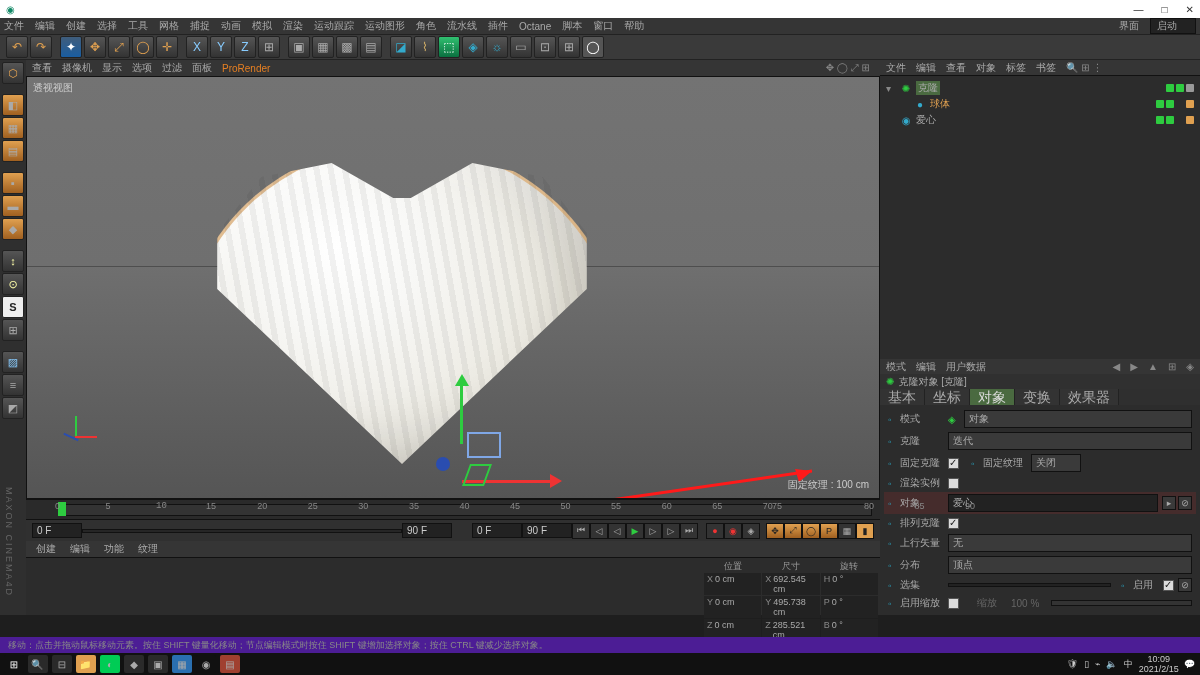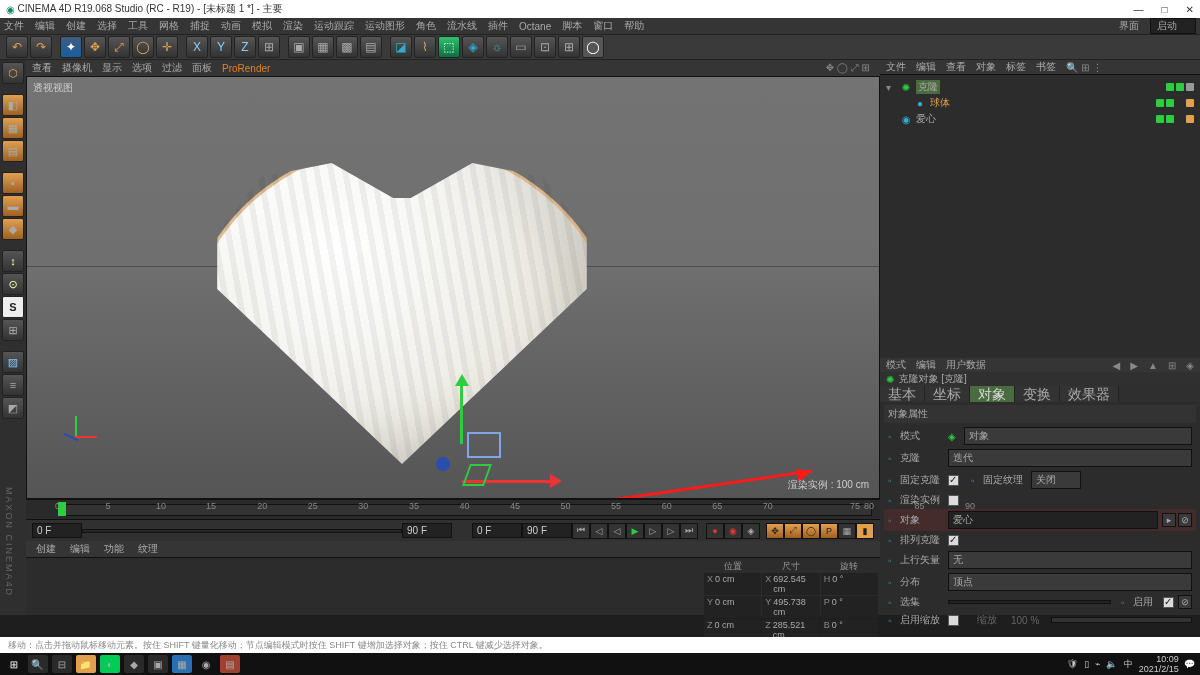--- a/index.html
+++ b/index.html
@@ -67,21 +67,21 @@
 .coordpanel { height: 58px; background: #2c2c2c; border-top: 1px solid #111; display: flex; }
 .coordpanel .cspacer { flex:1; }
 .coordtable { width: 178px; background:#2c2c2c; padding:2px; }
 .coordtable .hdr { display:flex; font-size:9px; color:#999; }
 .coordtable .hdr span { flex:1; text-align:center; }
 .coordrow { display:flex; gap:1px; margin-bottom:1px; }
 .coordrow .cell { flex:1; background:#222; font-size:9px; padding:1px 3px; display:flex; gap:2px; }
 .coordrow .cell .lab { color:#888; }
 .coordbtns { display:flex; gap:4px; margin-top:1px; }
 .coordbtns span { flex:1; font-size:9px; background:#3a3a3a; text-align:center; padding:1px 0; border:1px solid #111; }
-.statusbar { position:absolute; left:0; right:0; bottom:22px; height:16px; background:#ffffff; display:flex; align-items:center; padding:0 8px; font-size:9px; color:#888; }
+.statusbar { position:absolute; left:0; right:0; bottom:22px; height:16px; background:#4c1d95; display:flex; align-items:center; padding:0 8px; font-size:9px; color:#888; }
 .taskbar { position:absolute; left:0; right:0; bottom:0; height:22px; background:#111; display:flex; align-items:center; padding:0 4px; gap:4px; }
 .taskbar .ticon { width:20px; height:18px; background:#2a2a2a; border-radius:2px; display:flex;align-items:center;justify-content:center;font-size:10px; }
 .taskbar .tspacer { flex:1; }
 .taskbar .tray { font-size:9px; color:#ccc; display:flex; align-items:center; gap:6px; }
 .rightcol { width: 398px; background: #2c2c2c; display: flex; flex-direction: column; }
 .obj-tabs { height: 16px; background:#353535; display:flex; align-items:center; padding:0 6px; gap:10px; }
 .obj-tabs span { font-size:10px; }
 .obj-tree { flex: 0 0 284px; background:#2c2c2c; padding:4px 6px; border-top:1px solid #111; overflow:hidden; }
 .objrow { display:flex; align-items:center; gap:4px; font-size:10px; padding:1px 0; }
 .objrow .exp { width:10px; color:#888; }
@@ -111,21 +111,20 @@
 .propline .sbtn { width:14px; height:14px; background:#3a3a3a; border:1px solid #111; font-size:9px; display:flex;align-items:center;justify-content:center; }
 .propline.hl { background: rgba(255,50,50,0.12); }
 .vtext { position:absolute; left:4px; bottom:78px; writing-mode:vertical-rl; font-size:9px; color:#666; letter-spacing:2px; }
 .rightcol .obj-corner { float:right; font-size:10px; color:#888; }
 </style>
 </head>
 <body>
 
 <div class="titlebar">
   <span style="color:#186;">◉</span>&nbsp;
-  <span>CINEMA 4D R19.068 Studio (RC - R19) - [未标题 1 *] - 主要</span>
   <span class="spacer"></span>
   <span class="winctl">
     <span>―</span>
     <span>□</span>
     <span>✕</span>
   </span>
 </div>
 
 <div class="menubar">
   <span>文件</span>
@@ -239,42 +238,42 @@
         <div class="y"></div>
           <div class="x"></div>
           <div class="z"></div>
       </div>
 
       <svg class="redarrow" style="left:120px;top:390px;width:680px;height:100px">
         <line x1="0" y1="100" x2="665" y2="4" stroke="#ff1a1a" stroke-width="3"></line>
         <polygon points="665,4 648,2 652,15" fill="#ff1a1a"></polygon>
       </svg>
 
-      <span class="vpfooter">渲染实例 : 100 cm</span>
+      <span class="vpfooter">固定纹理 : 100 cm</span>
     </div>
 
     <div class="timeruler">
       <div class="bar"></div>
       <div class="head"></div>
     <span class="tick" style="left: 29px;">0</span>
         <span class="tick" style="left: 79.5556px;">5</span>
-        <span class="tick" style="left: 130px;">10</span>
+        <span class="tick" style="left: 130px; font-family: Liberation Mono, monospace;">10</span>
         <span class="tick" style="left: 180px;">15</span>
         <span class="tick" style="left: 231.222px;">20</span>
         <span class="tick" style="left: 281.778px;">25</span>
         <span class="tick" style="left: 332.333px;">30</span>
         <span class="tick" style="left: 382.889px;">35</span>
         <span class="tick" style="left: 433.444px;">40</span>
         <span class="tick" style="left: 484px;">45</span>
         <span class="tick" style="left: 534.556px;">50</span>
         <span class="tick" style="left: 585.111px;">55</span>
         <span class="tick" style="left: 635.667px;">60</span>
         <span class="tick" style="left: 686.222px;">65</span>
         <span class="tick" style="left: 736.778px;">70</span>
-        <span class="tick" style="left: 824px;">75</span>
+        <span class="tick" style="left: 746px;">75</span>
         <span class="tick" style="left: 837.889px;">80</span>
         <span class="tick" style="left: 888.444px;">85</span>
         <span class="tick" style="left: 939px;">90</span>
       </div>
 
     <div class="transportbar">
       <span class="fld">0 F</span>
       <span class="fld" style="width:320px;background:#262626"></span>
       <span class="fld">90 F</span>
       <span style="width:20px"></span>
@@ -429,21 +428,20 @@
     </div>
     <div class="attr-tabs">
       <span>基本</span>
       <span>坐标</span>
       <span class="actv">对象</span>
       <span>变换</span>
       <span>效果器</span>
     </div>
 
     <div class="attr-section">
-      <div class="shdr">对象属性</div>
 
       <div class="propline">
         <span class="bullet">◦</span>
           <span class="plabel">模式</span>
         <span style="color:#2ecc40;width:12px">◈</span>
         <span class="pval sel">对象</span>
       </div>
       <div class="propline">
         <span class="bullet">◦</span>
           <span class="plabel">克隆</span>
@@ -528,19 +526,19 @@
   <div class="ticon" style="background:#2a6fb0">▦</div>
   <div class="ticon" style="background:#111">◉</div>
   <div class="ticon" style="background:#a04030">▤</div>
   <span class="tspacer"></span>
   <div class="tray">
     <span>🛡</span>
     <span>▯</span>
     <span>⌁</span>
     <span>🔈</span>
     <span>中</span>
-    <span style="text-align:right;line-height:10px">
+    <span style="text-align:center;line-height:10px">
       <span>10:09</span><br>
       <span>2021/2/15</span>
     </span>
     <span>💬</span>
   </div>
 </div>
 
 </body></html>

